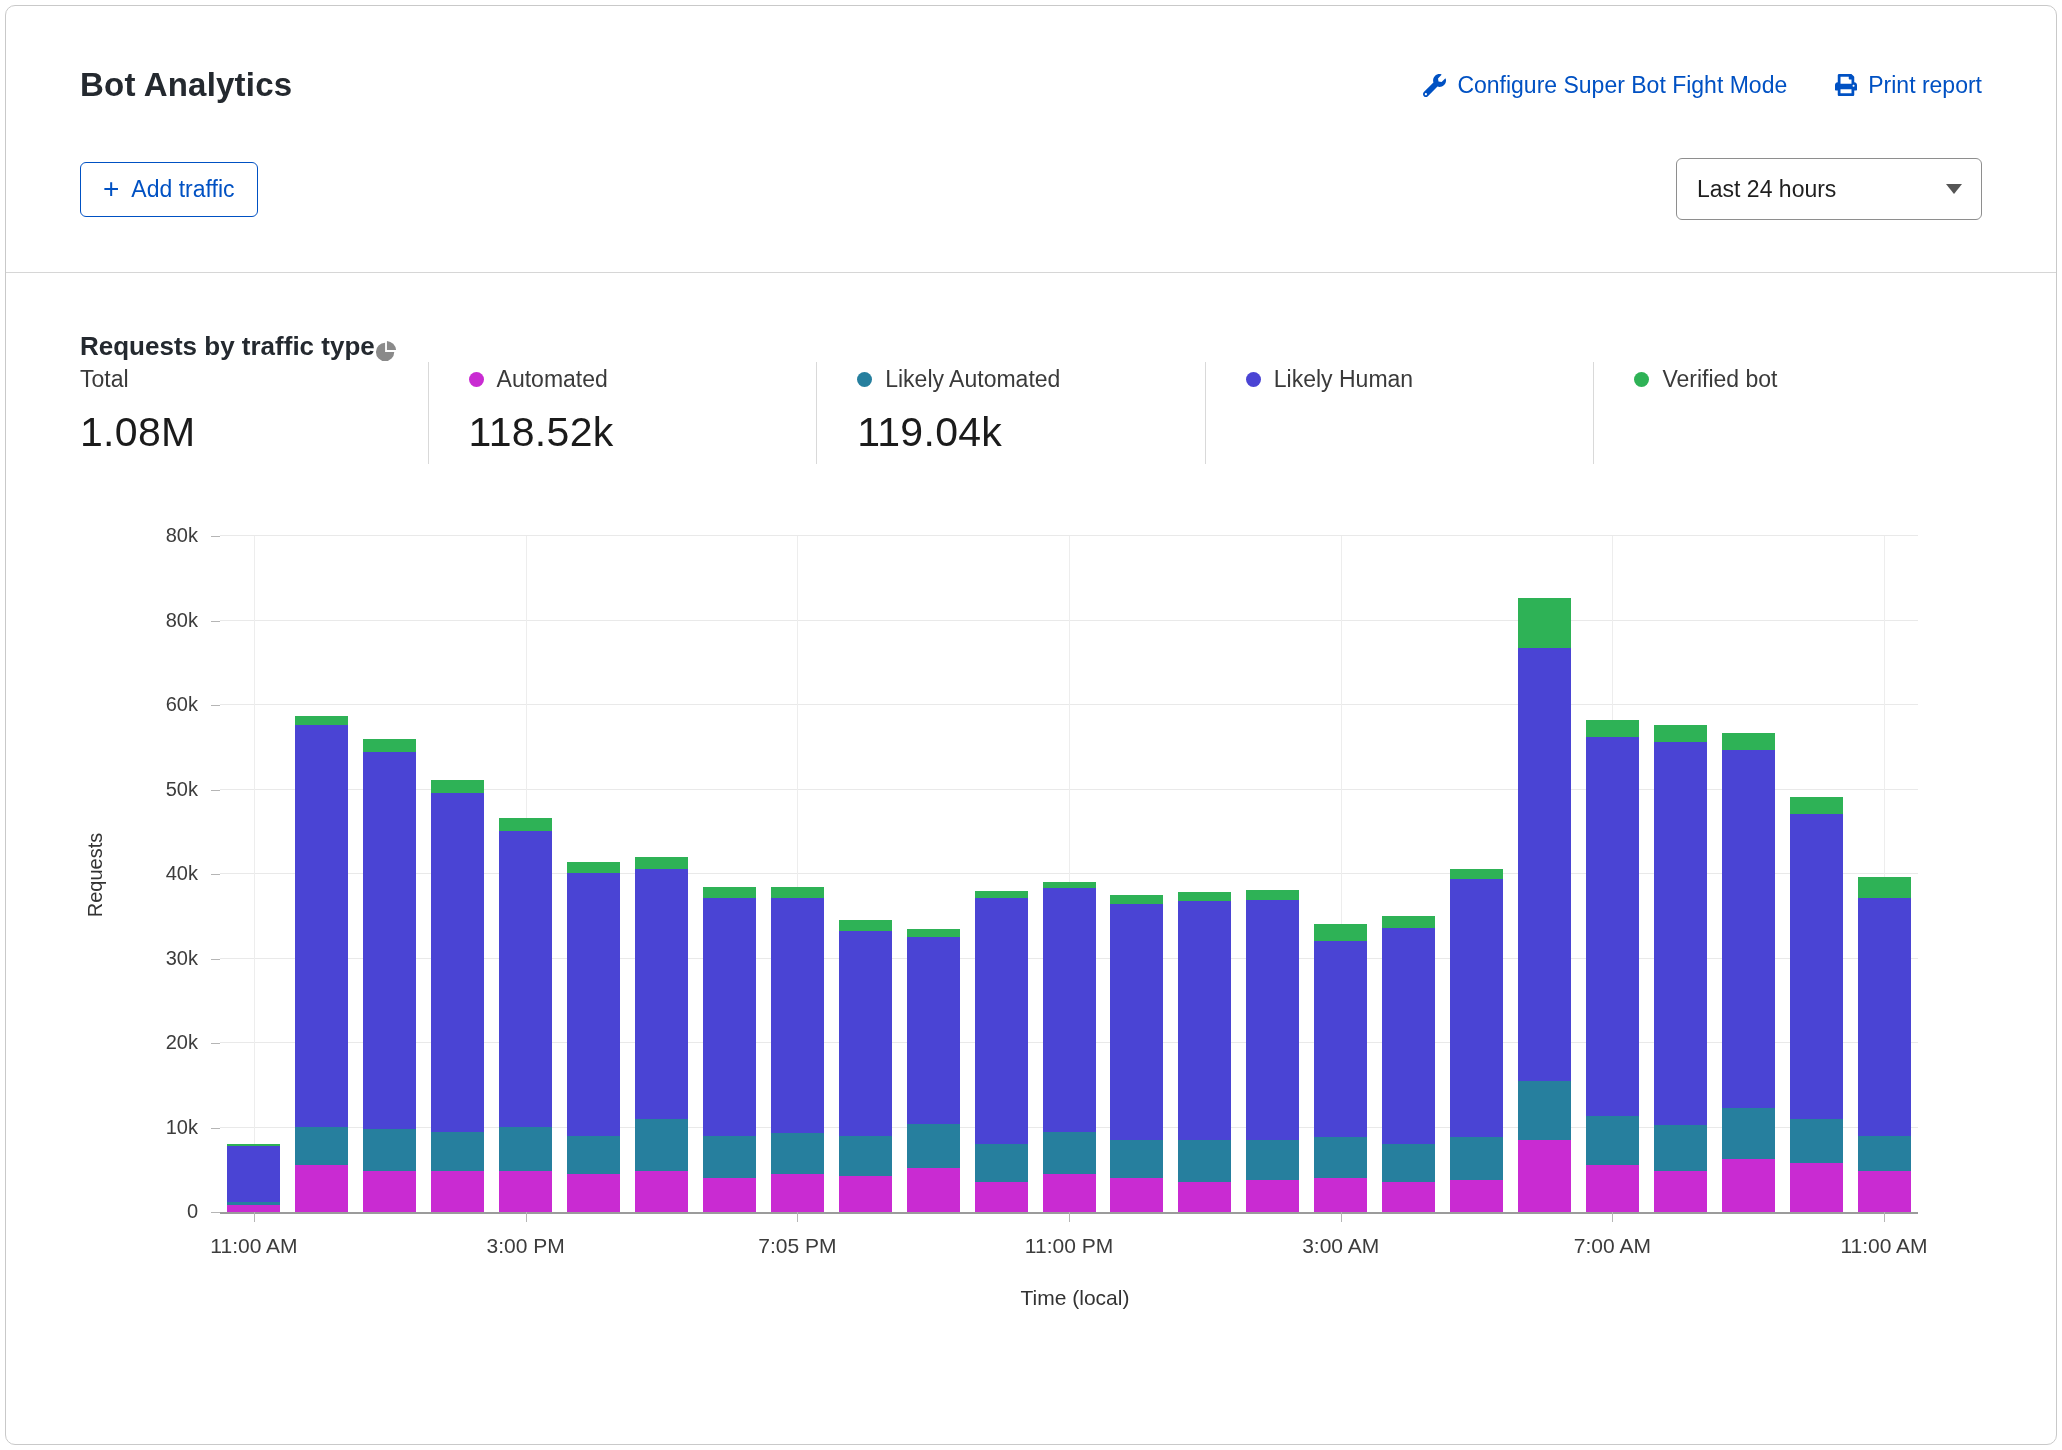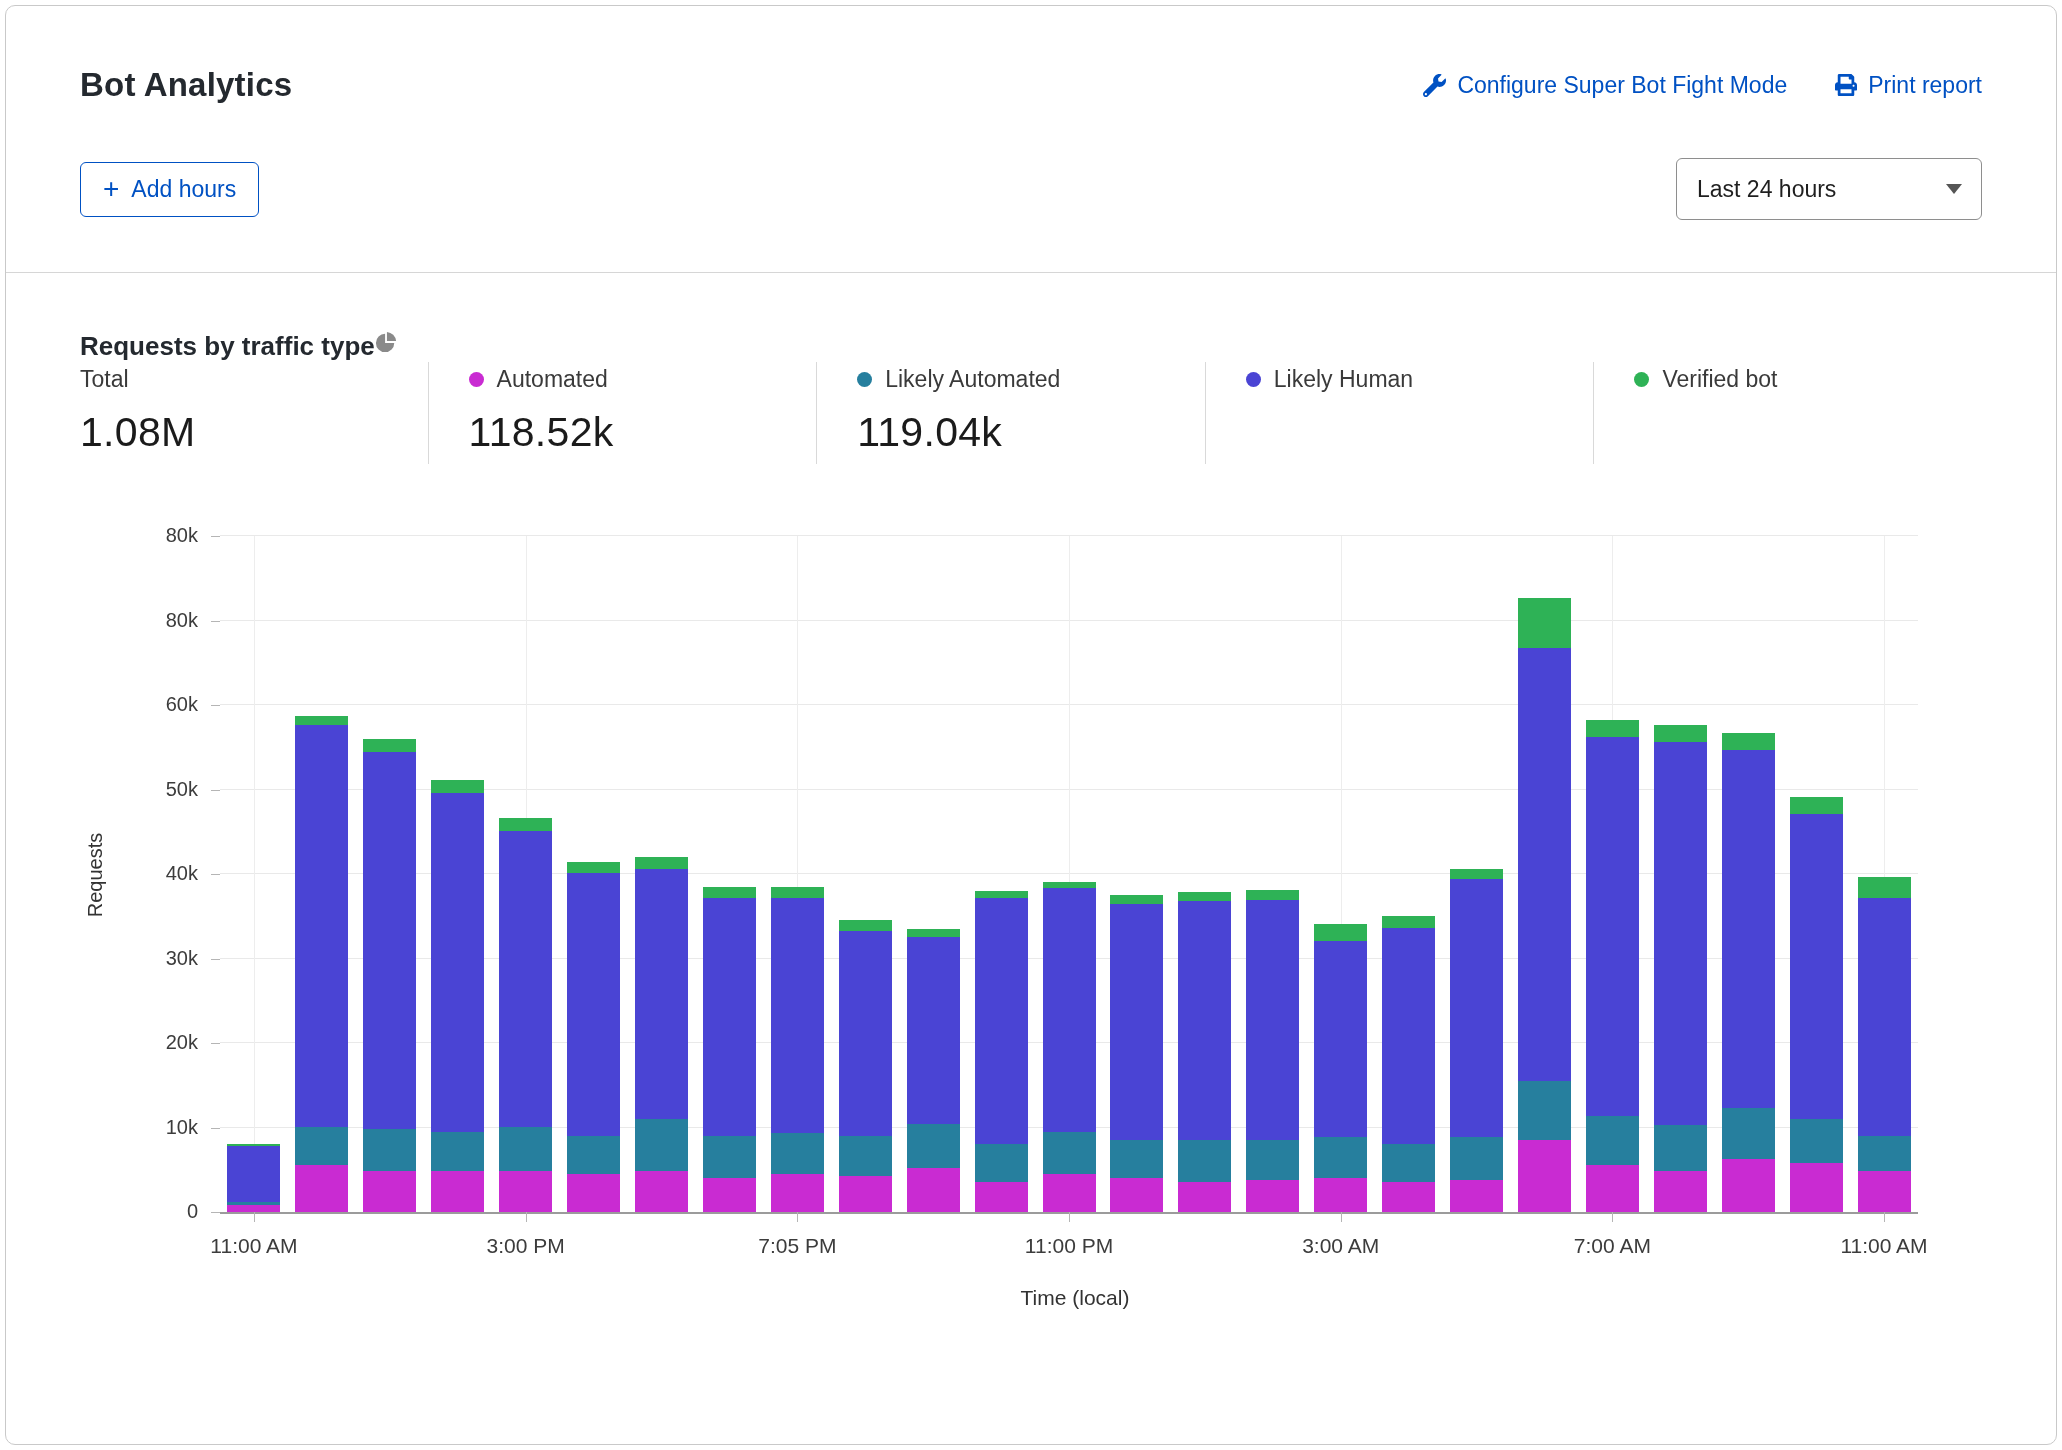--- a/index.html
+++ b/index.html
@@ -9,21 +9,21 @@
   .pad{padding:0 74px}
   .header-top{display:flex;justify-content:space-between;align-items:center;padding-top:60px}
   .page-title{font-size:33px;font-weight:700;color:#24292f;letter-spacing:.2px}
   .header-links{display:flex;align-items:center;gap:48px}
   .hlink{display:flex;align-items:center;gap:11px;color:#0051c3;font-size:23px;text-decoration:none;cursor:pointer;background:none;border:none;font-family:inherit}
   .controls{display:flex;justify-content:space-between;align-items:center;margin-top:54px}
   .add-filter{display:flex;align-items:center;gap:12px;border:1px solid #0051c3;color:#0051c3;background:#fff;font-size:23px;padding:13px 22px;border-radius:6px;cursor:pointer;font-family:inherit}
   .plus{font-size:28px;line-height:.9;font-weight:400}
   .select{width:306px;height:62px;border:1px solid #8e8e8e;border-radius:6px;display:flex;align-items:center;justify-content:space-between;padding:0 18px 0 20px;font-size:23px;color:#1f1f1f;cursor:pointer;background:#fff}
   .divider{border:none;border-top:1px solid #d6d6d6;margin-top:52px}
-  .section-title-row{display:flex;align-items:flex-start;gap:0;margin-top:58px}
+  .section-title-row{display:flex;align-items:flex-end;gap:0;margin-top:58px}
   .section-title{font-size:26px;font-weight:700;color:#24292f}
   .stats{display:flex;}
   .stat{flex:1;padding:4px 10px 8px 0}
   .stat + .stat{border-left:1px solid #d9d9d9;padding-left:40px}
   .stat-label{display:flex;align-items:center;gap:13px;font-size:23px;color:#3a3a3a}
   .dot{width:15px;height:15px;border-radius:50%;flex:0 0 auto}
   .stat-value{font-size:41px;font-weight:400;color:#1b1b1b;margin-top:16px;letter-spacing:.3px}
   .chart-wrap{position:relative;margin-top:38px;height:800px}
   .plot{position:absolute;left:140px;right:64px;top:34px;height:678px;border-bottom:2px solid #9b9b9b}
   .grid{position:absolute;inset:0;z-index:1}
@@ -65,21 +65,21 @@
               </svg>
           </span>
           <span>Print report</span>
         </a>
       </div>
     </div>
 
     <div class="controls">
       <button class="add-filter">
         <span class="plus">+</span>
-        <span>Add hours</span>
+        <span>Add traffic</span>
       </button>
       <div class="select">
         <span>Last 24 hours</span>
         <span>
           <svg width="18" height="12" viewBox="0 0 18 12">
               <path d="M1 1 L9 11 L17 1 Z" fill="#555"></path>
             </svg>
         </span>
       </div>
     </div>

